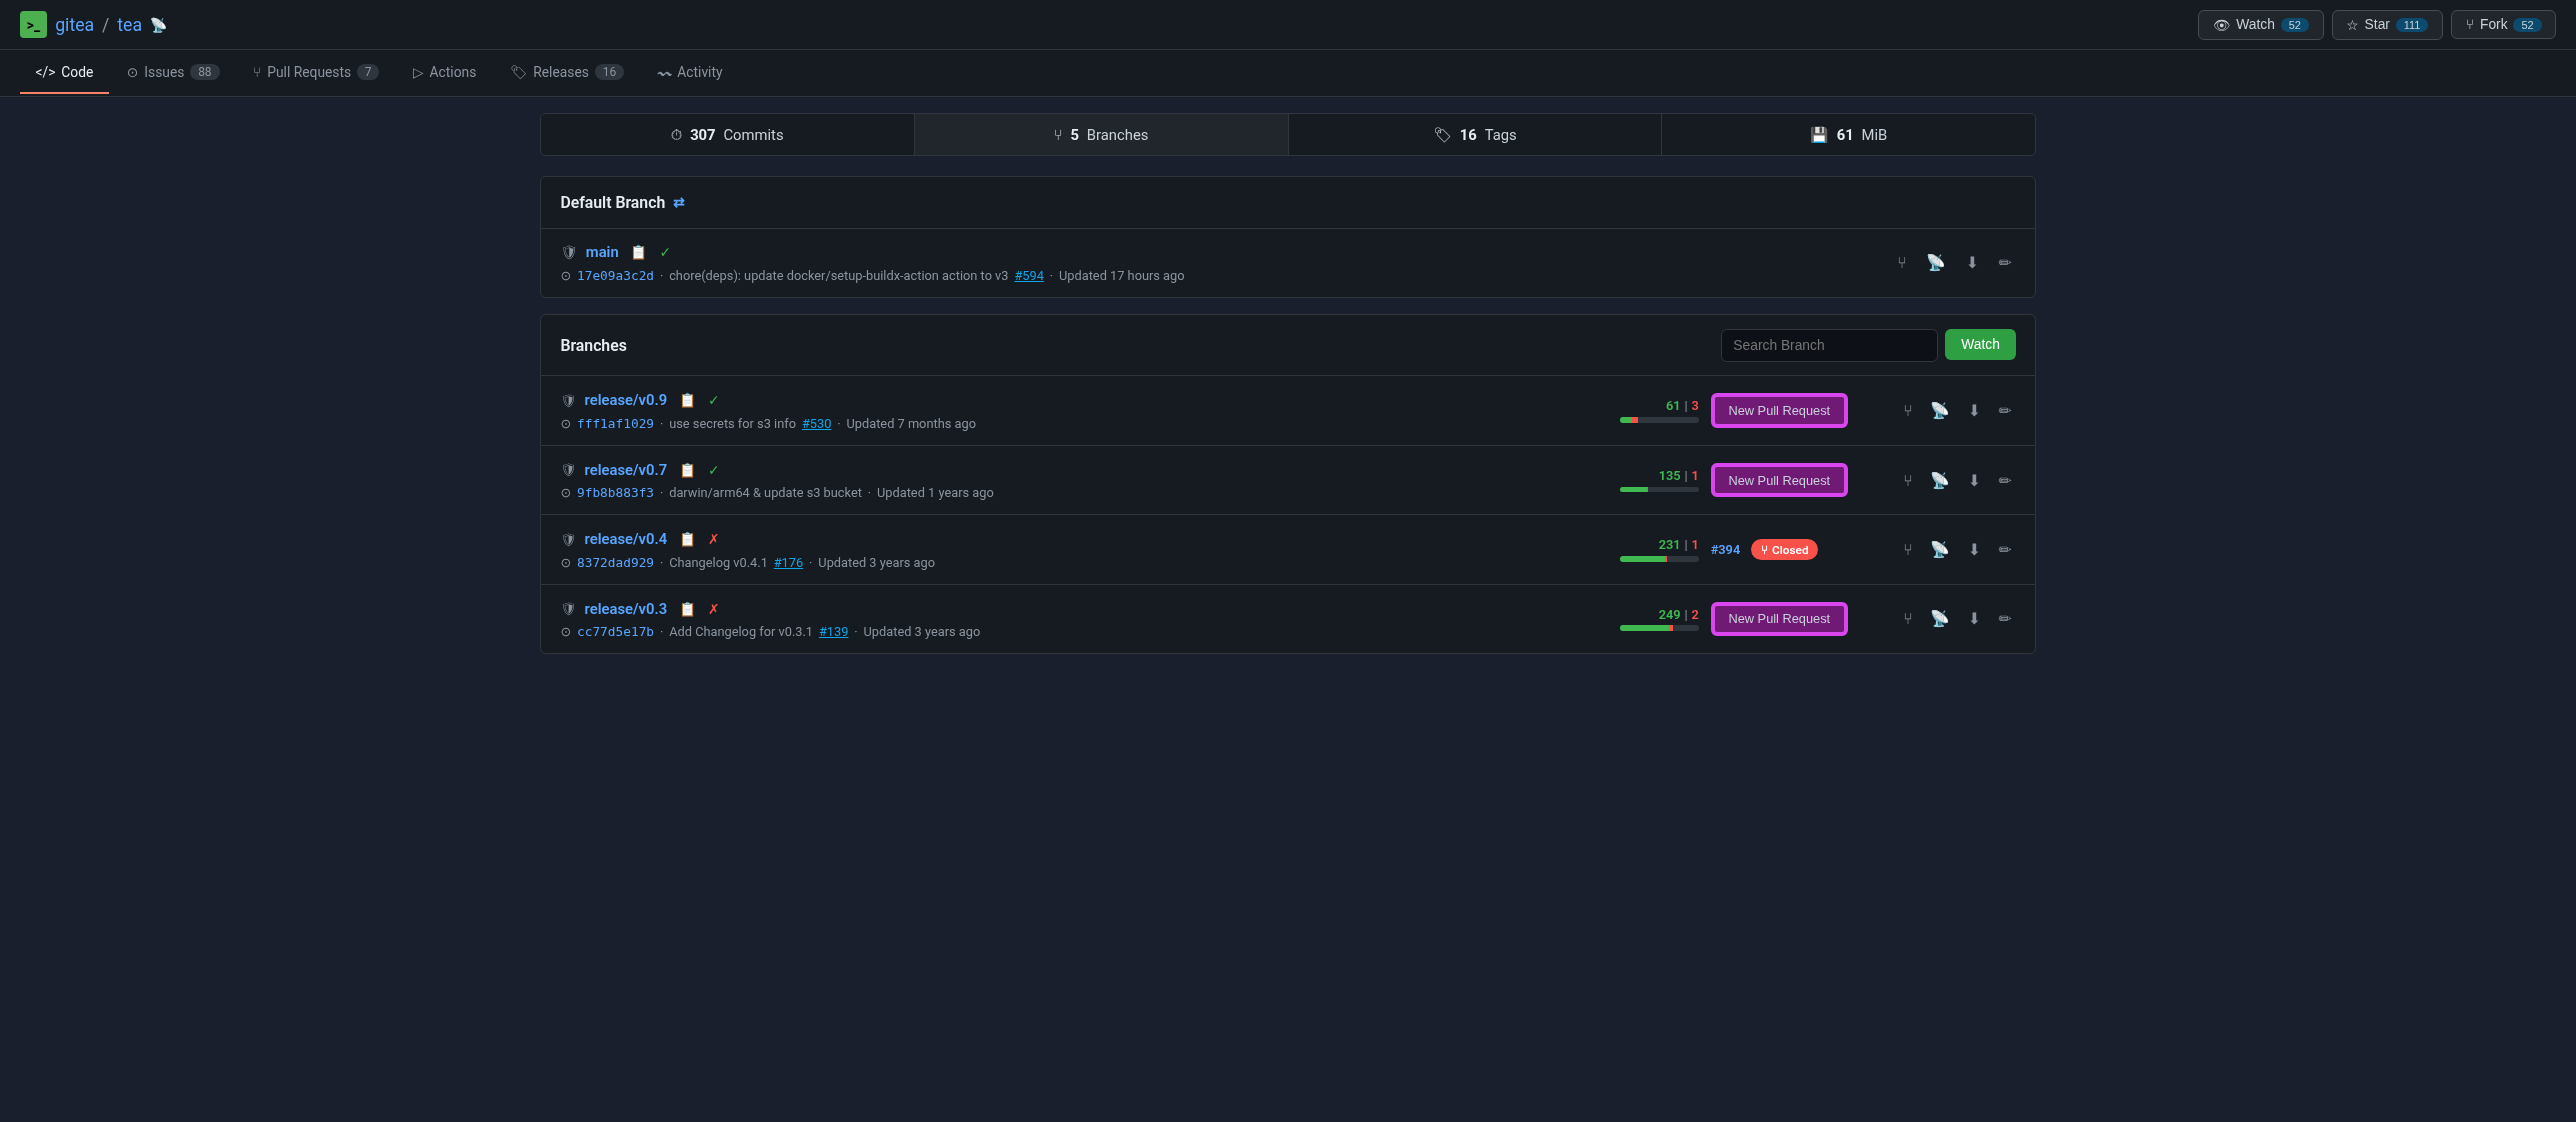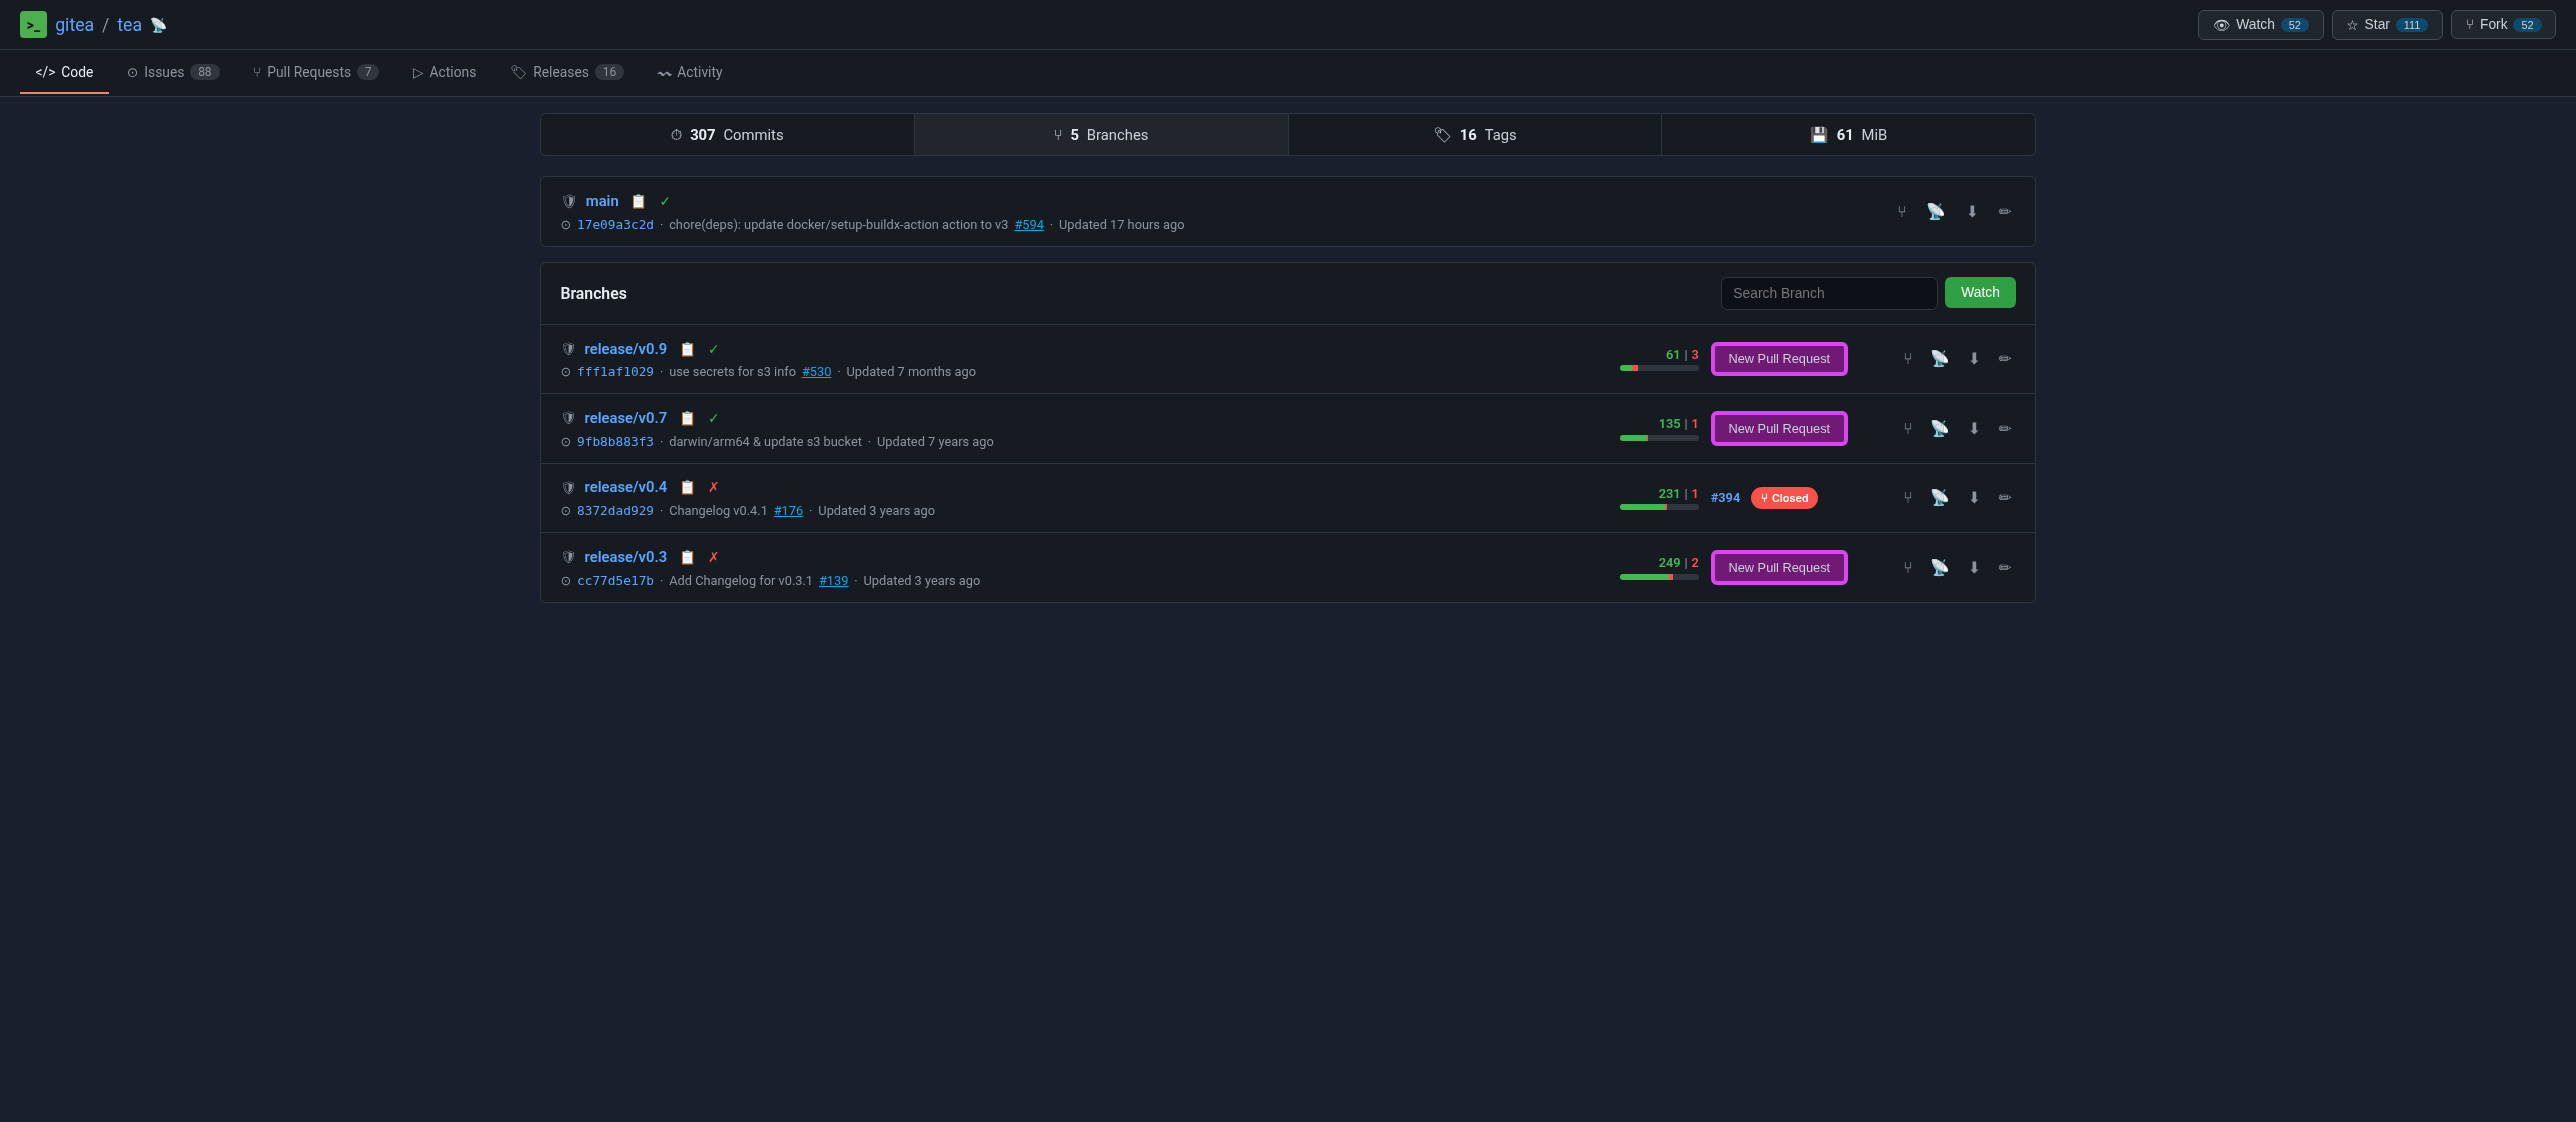--- a/index.html
+++ b/index.html
@@ -414,20 +414,26 @@
       <span>Tags</span>
     </div>
     <div class="stat-item">
       <span>💾</span>
       <span class="num">61</span>
       <span>MiB</span>
     </div>
   </div>
 
   <div class="section">
+    <div class="section-header">
+      <div class="section-title">
+        <span>Default Branch</span>
+        <span class="switch-icon">⇄</span>
+      </div>
+    </div>
     <div class="default-branch-row">
       <div style="display:flex;align-items:center;justify-content:space-between;">
         <div>
           <div class="branch-name-row">
             <span style="color:#8b949e;">🛡</span>
             <span class="branch-name">main</span>
             <button class="copy-btn">📋</button>
             <span class="check-icon">✓</span>
           </div>
           <div class="commit-info">
@@ -509,21 +515,21 @@
         <button class="copy-btn">📋</button>
         <span style="color:#3fb950;font-size:13.8px;">✓</span>
       </div>
       <div class="commit-info">
         <span style="color:#8b949e;">⊙</span>
         <span class="commit-hash">9fb8b883f3</span>
         <span class="dot">·</span>
         <span>darwin/arm64 &amp; update s3 bucket</span>
 
         <span class="dot">·</span>
-        <span>Updated 7 years ago</span>
+        <span>Updated 1 years ago</span>
       </div>
     </div>
     <div class="branch-stats-col">
       <div style="text-align:right;">
         <div class="diff-bar" style="justify-content:flex-end;">
           <span class="diff-ahead">135</span>
           <span style="color:#8b949e;">|</span>
           <span class="diff-behind">1</span>
         </div>
         <div class="bar-track">

